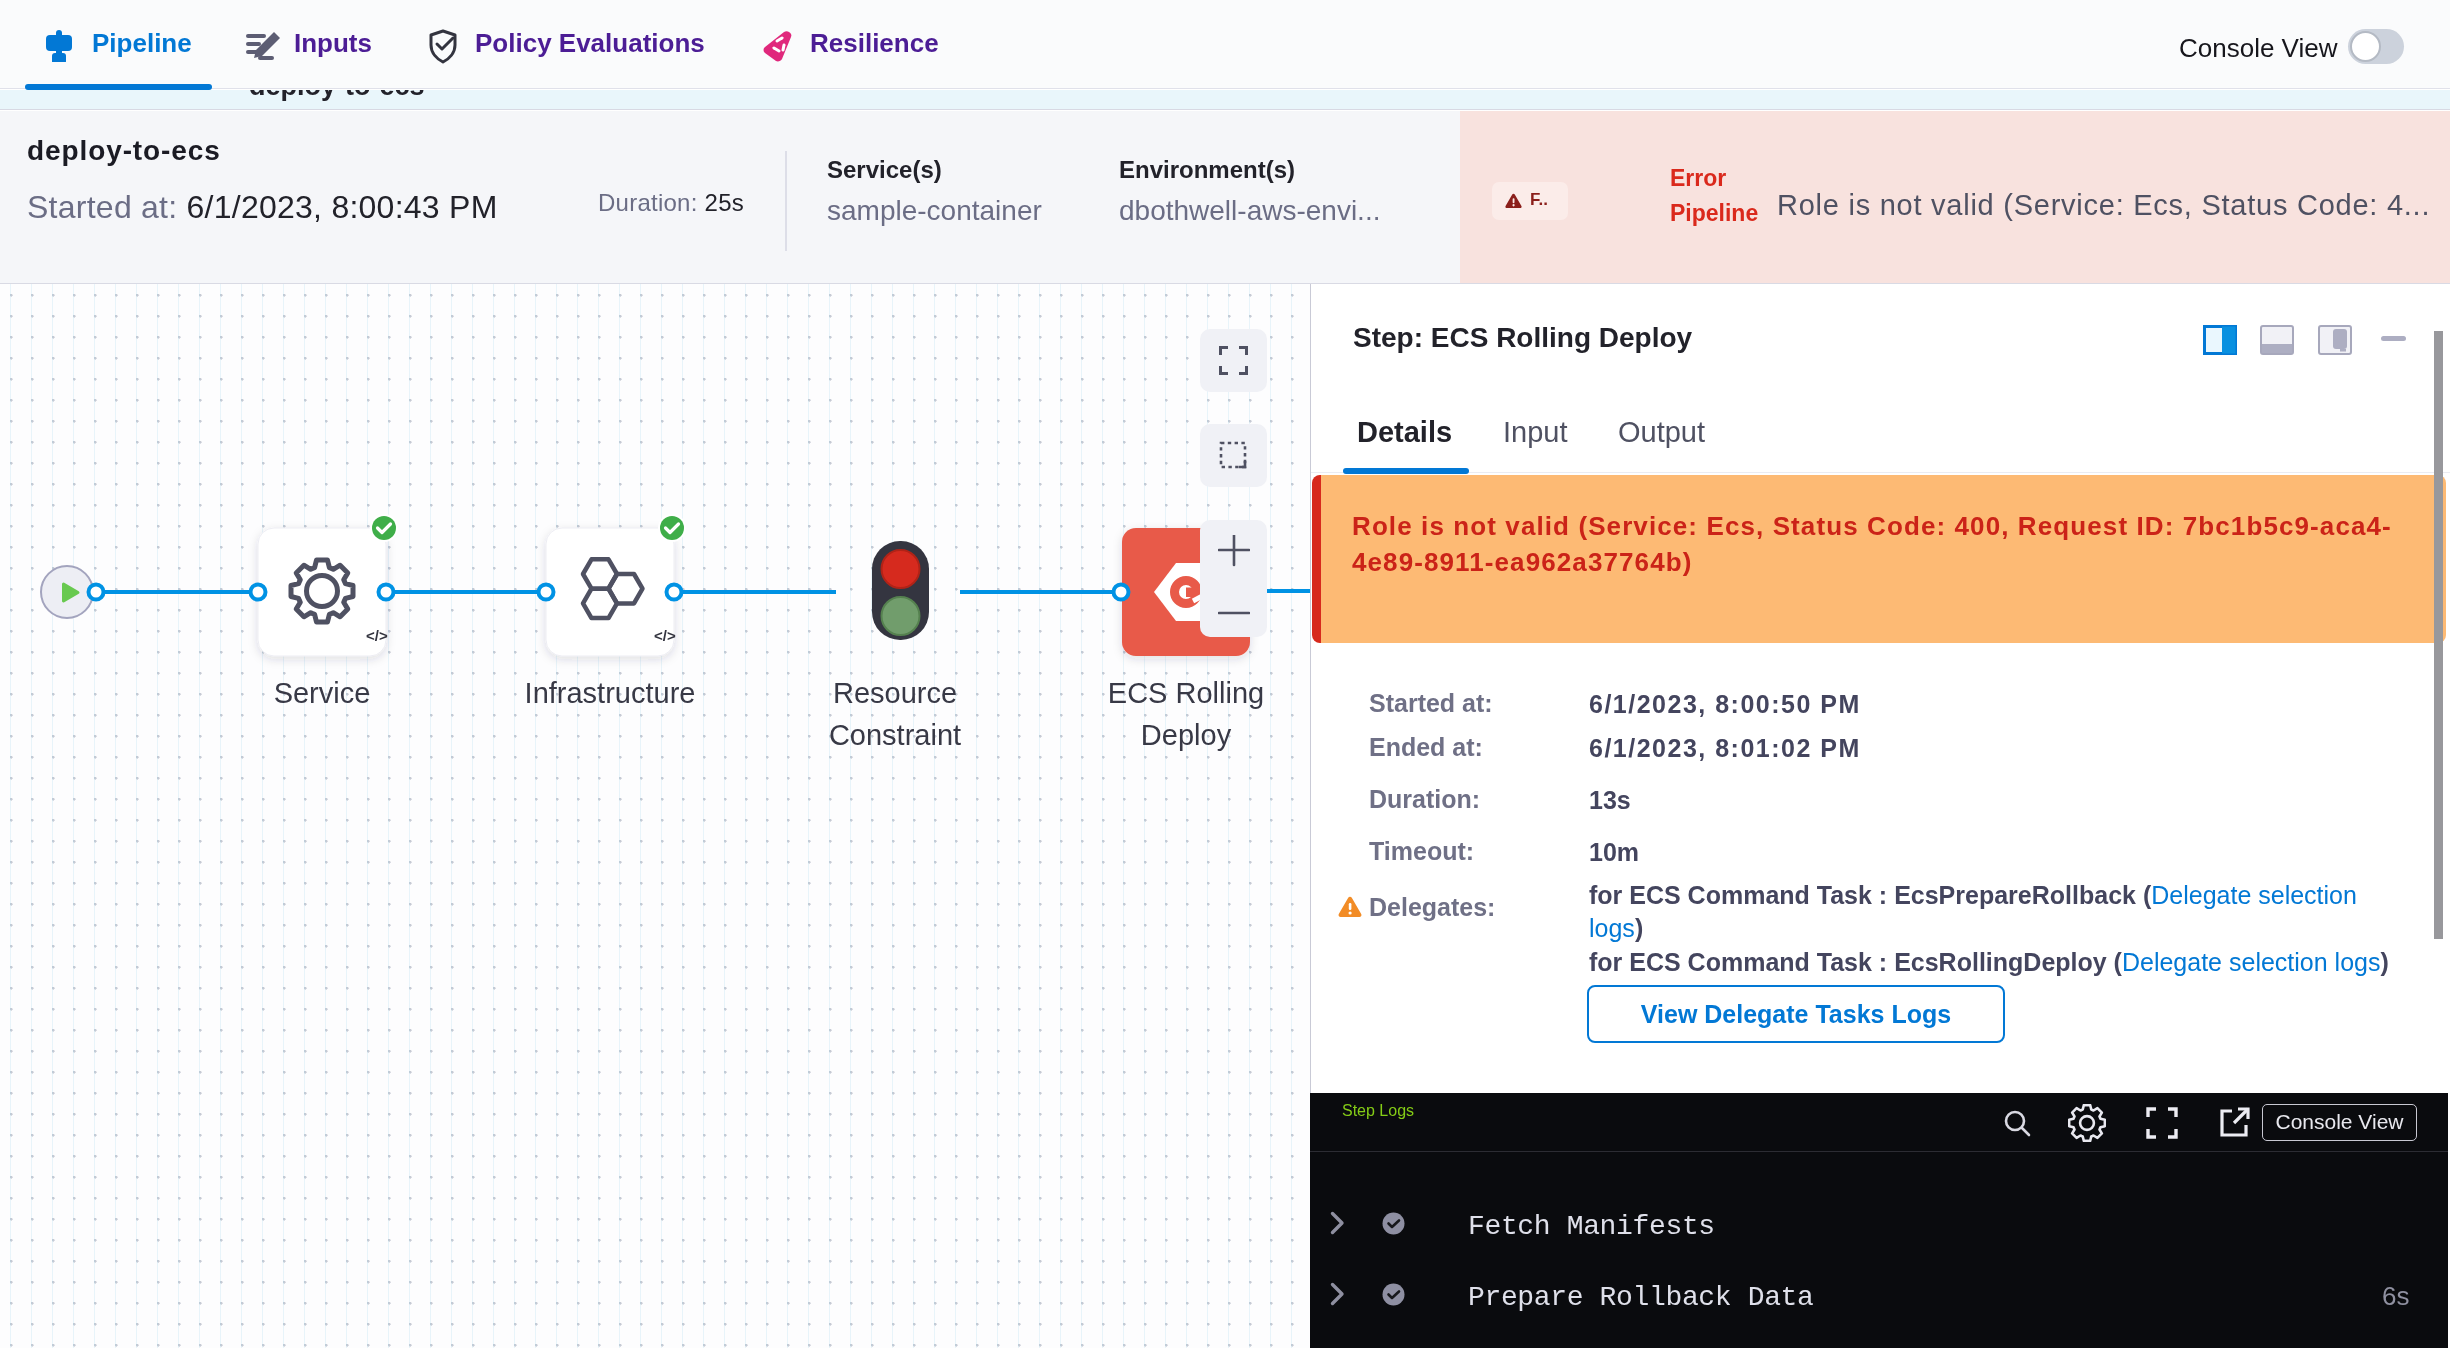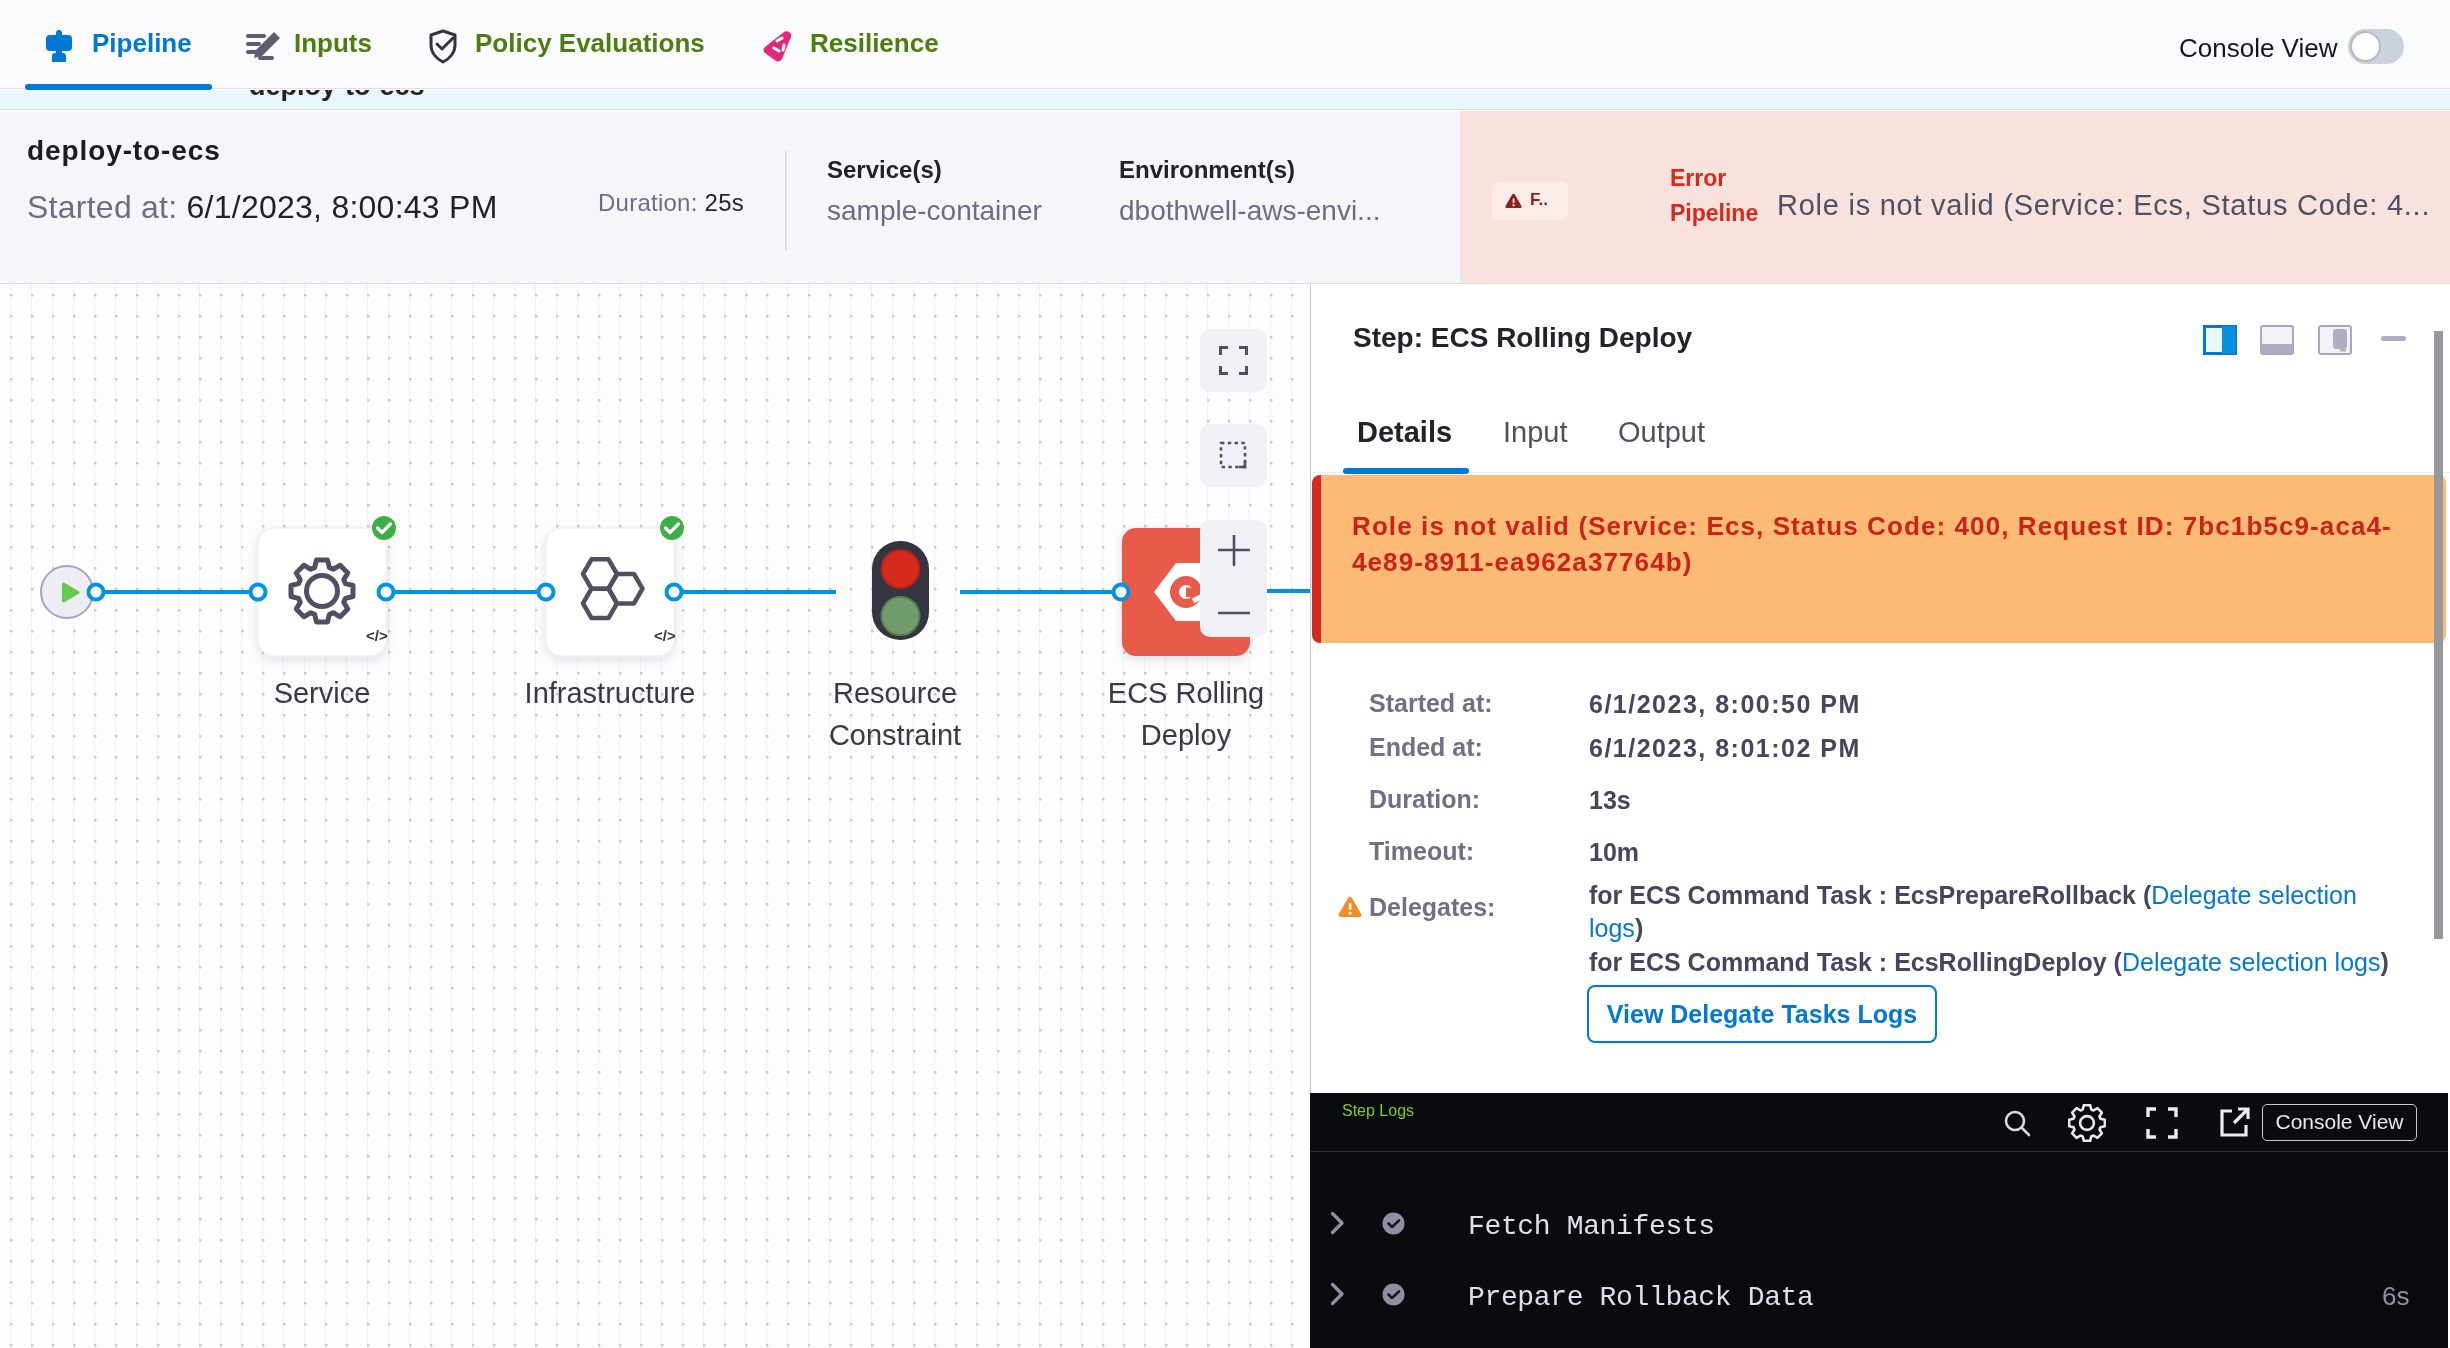--- a/index.html
+++ b/index.html
@@ -4,21 +4,21 @@
 <style>
 * { margin:0; padding:0; box-sizing:border-box; }
 html,body { width:2450px; height:1348px; overflow:hidden; background:#fff;
   font-family:"Liberation Sans", sans-serif; }
 .abs { position:absolute; }
 #page { position:relative; width:2450px; height:1348px; }
 
 
 #topbar { position:absolute; left:0; top:0; width:2450px; height:89px;
   background:#fafbfc; border-bottom:1px solid #e0e1ea; }
-.navtab { position:absolute; top:28px; font-size:26px; font-weight:bold; color:#4d7c0f; }
+.navtab { position:absolute; top:28px; font-size:26px; font-weight:bold; color:#4c1d95; }
 #underline { position:absolute; left:25px; top:84px; width:187px; height:6px;
   background:#0278d5; border-radius:4px; }
 #consoleview { position:absolute; left:2179px; top:33px; font-size:26px; color:#16161c; }
 #toggle { position:absolute; left:2348px; top:29px; width:56px; height:35px;
   background:#ccd2dc; border-radius:18px; }
 #toggle .knob { position:absolute; left:2px; top:2px; width:31px; height:31px;
   background:#fff; border:2px solid #b4bac4; border-radius:50%; }
 
 
 #strip { position:absolute; left:0; top:90px; width:2450px; height:20px;
@@ -65,21 +65,21 @@
 .tab { position:absolute; top:132px; font-size:29px; }
 #ptabline { position:absolute; left:0px; top:188px; width:1140px; height:1px; background:#ebecf2; }
 #ptabu { position:absolute; left:32px; top:184px; width:126px; height:6px; background:#0278d5; border-radius:4px; }
 #errbox { position:absolute; left:1px; top:191px; width:1134px; height:168px;
   background:#fdba74; border-left:9px solid #d7291d; border-radius:8px; }
 #errbox .txt { position:absolute; left:31px; top:33px; width:1090px; font-size:26px; letter-spacing:1.1px;
   font-weight:bold; color:#cb2318; line-height:36px; }
 .drow-l { position:absolute; left:58px; font-size:25px; color:#6f7086; font-weight:bold; }
 .drow-v { position:absolute; left:278px; font-size:25px; color:#44455e; font-weight:bold; line-height:33px; }
 .bluelink { color:#0278d5; font-weight:normal; }
-#vdtl-btn { position:absolute; left:276px; top:701px; width:350px; height:58px;
+#vdtl-btn { position:absolute; left:276px; top:701px; width:418px; height:58px;
   border:2px solid #0278d5; border-radius:8px; color:#0278d5; font-size:25px; font-weight:bold;
   text-align:center; line-height:54px; }
 #pscroll { position:absolute; left:1123px; top:47px; width:9px; height:608px; background:#98989c; }
 
 
 #logs { position:absolute; left:1310px; top:1093px; width:1140px; height:255px; background:#0a0b0e; }
 #logs-title { position:absolute; left:32px; top:9px; font-size:16px; color:#84cc16; }
 #logs-divider { position:absolute; left:0; top:58px; width:1140px; height:1px; background:#2c2c33; }
 #cv-btn { position:absolute; left:952px; top:11px; width:155px; height:37px;
   border:1.5px solid #c8c8d2; border-radius:5px; color:#e8e8ee; font-size:21px;

